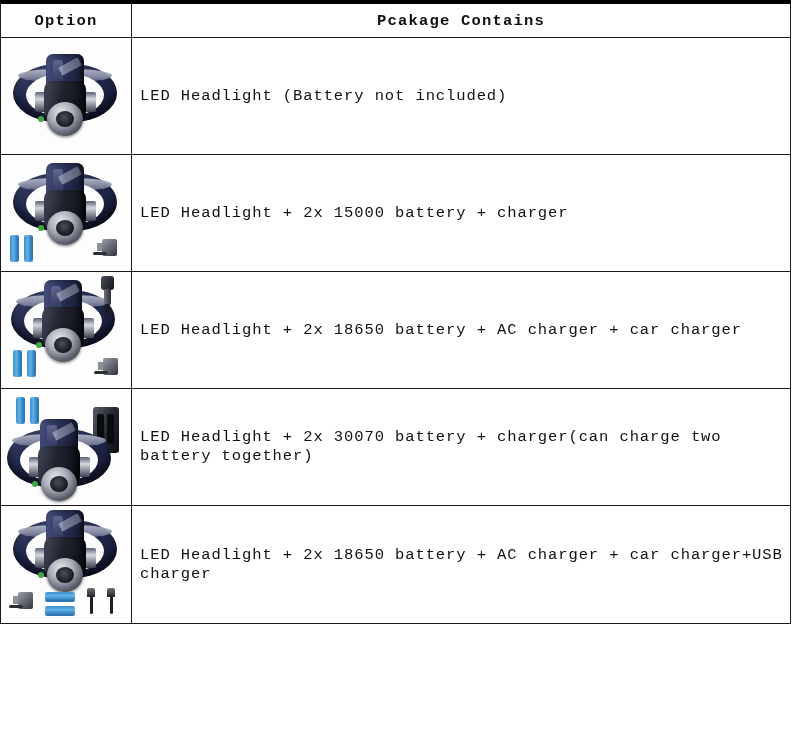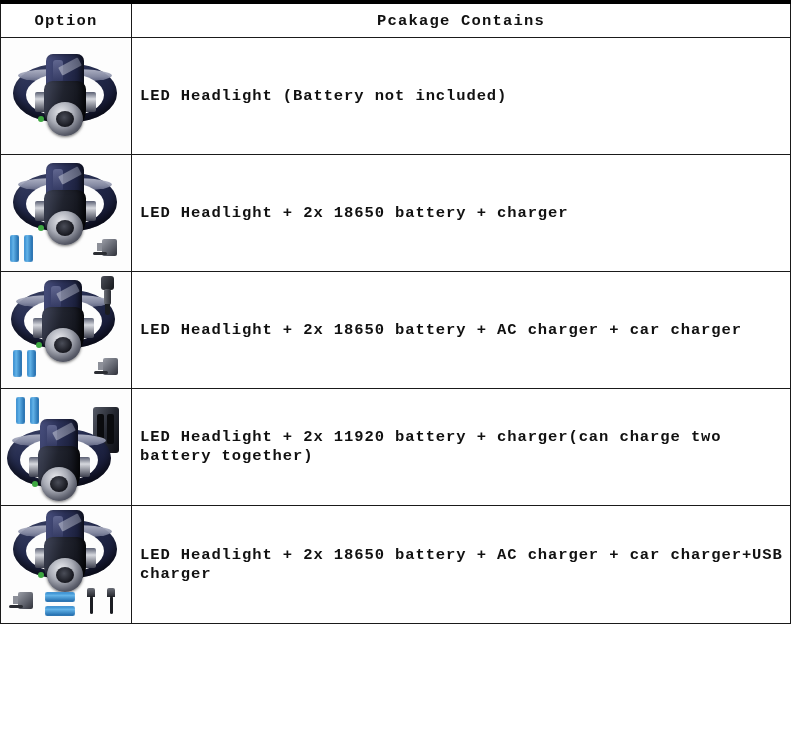--- a/index.html
+++ b/index.html
@@ -49,21 +49,21 @@
 
   .cell-option {
     text-align: center;
     padding: 0 !important;
   }
 
   .cell-contains {
     padding: 0 0 0 8px !important;
     font-family: "Liberation Mono", "DejaVu Sans Mono", monospace;
     font-size: 15.5px;
-    font-weight: bold;
+    font-weight: normal;
     letter-spacing: 0.9px;
     line-height: 1.22;
     color: #111111;
     text-align: left;
   }
 
   
   .prod-img {
     position: relative;
     width: 129px;
@@ -328,21 +328,21 @@
           </div>
           <div class="batt" style="left:9px; top:80px;"></div>
           <div class="batt" style="left:23px; top:80px;"></div>
           <div class="ac-charger" style="left:92px; top:82px;">
             <div class="brick"></div>
               <div class="prong"></div>
               <div class="cord"></div>
           </div>
         </div>
       </td>
-      <td class="cell-contains">LED Headlight + 2x 18650 battery + charger</td>
+      <td class="cell-contains">LED Headlight + 2x 15000 battery + charger</td>
     </tr>
 
     <tr class="body-row">
       <td class="cell-option">
         <div class="prod-img">
           <div class="lamp" style="left:10px; top:8px;">
             <div class="strap-outer"></div>
             <div class="strap-hilite"></div>
             <div class="strap-inner"></div>
             <div class="top-bar"></div>
@@ -385,21 +385,21 @@
             <div class="brand"></div>
             <div class="pivot-l"></div>
             <div class="pivot-r"></div>
             <div class="body"></div>
             <div class="bezel"></div>
             <div class="lens"></div>
             <div class="greendot"></div>
           </div>
         </div>
       </td>
-      <td class="cell-contains">LED Headlight + 2x 11920 battery + charger(can charge two battery together)</td>
+      <td class="cell-contains">LED Headlight + 2x 30070 battery + charger(can charge two battery together)</td>
     </tr>
 
     <tr class="body-row">
       <td class="cell-option">
         <div class="prod-img tall">
           <div class="lamp" style="left:12px; top:4px;">
             <div class="strap-outer"></div>
             <div class="strap-hilite"></div>
             <div class="strap-inner"></div>
             <div class="top-bar"></div>

